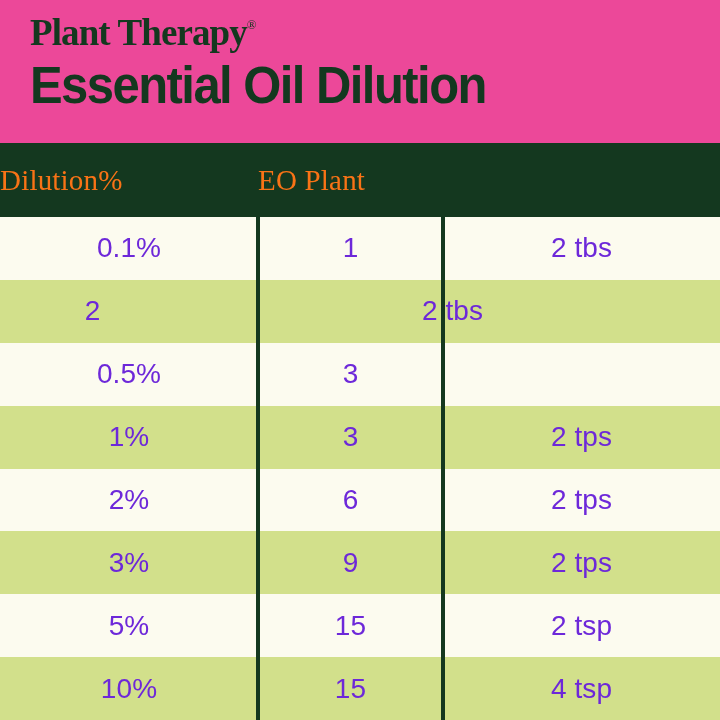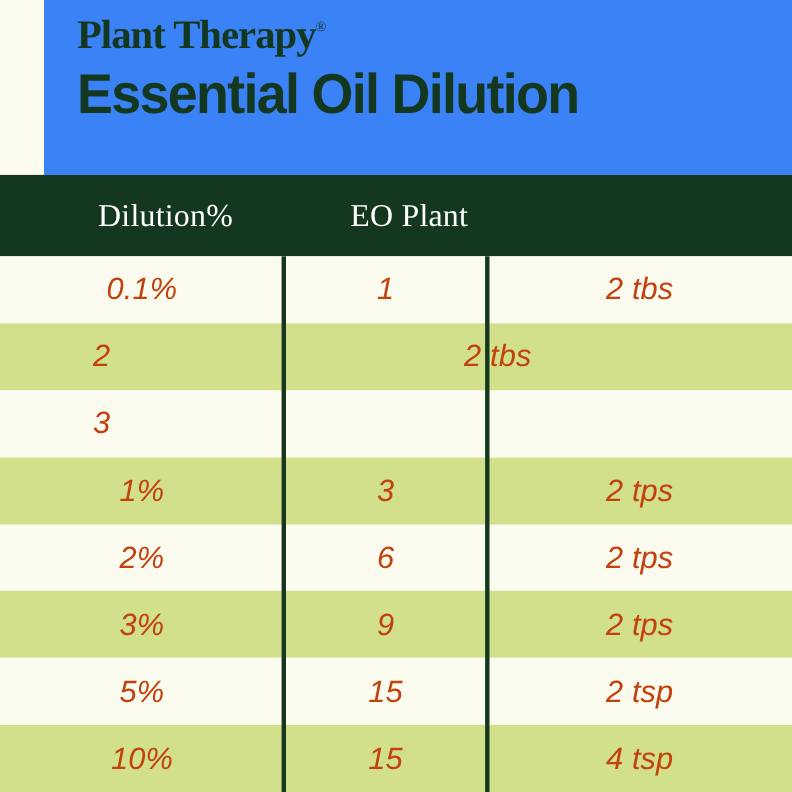--- a/index.html
+++ b/index.html
@@ -20,25 +20,24 @@
     height: 720px;
     position: relative;
     background: #FCFBEF;
     display: flex;
     flex-direction: column;
   }
 
   
   .brand-block {
     padding: 14px 0 0 30px;
-    background: #3b82f6;
+    background: #ec4899;
     flex: 0 0 auto;
-    height: 159px;
+    height: 143px;
     box-sizing: border-box;
-    margin-left: 40px;
   }
 
   .brand-logo {
     font-family: "Liberation Serif", "DejaVu Serif", serif;
     font-weight: bold;
     font-size: 37px;
     letter-spacing: -0.9px;
     color: #14381F;
     line-height: 1.02;
     display: inline-block;
@@ -74,27 +73,26 @@
 
   .thead {
     background: #14381F;
     height: 74px;
     flex: 0 0 74px;
     display: flex;
     align-items: center;
   }
 
   .thead .cell {
-    color: #ffffff;
+    color: #f97316;
     font-family: "Liberation Serif", "DejaVu Serif", serif;
     font-weight: normal;
     font-size: 29px;
-    text-align: center;
+    text-align: left;
     letter-spacing: 0.2px;
-    padding-left: 43px;
   }
 
   .tbody {
     flex: 1 1 auto;
     display: flex;
     flex-direction: column;
     position: relative;
   }
 
   .row {
@@ -109,26 +107,25 @@
   .cell {
     box-sizing: border-box;
     text-align: center;
   }
   
   .col-1 { flex: 0 0 258px; }
   .col-2 { flex: 0 0 185px; }
   .col-3 { flex: 1 1 auto; }
 
   .tbody .cell {
-    color: #c2410c;
+    color: #6d28d9;
     font-family: "Liberation Sans", sans-serif;
     font-size: 28px;
     font-weight: normal;
     letter-spacing: 0.1px;
-    font-style: italic;
   }
 
   
   .vdiv {
     position: absolute;
     top: 0;
     bottom: 0;
     width: 4px;
     background: #14381F;
     pointer-events: none;
@@ -165,20 +162,21 @@
         <div class="cell col-2">1</div>
         <div class="cell col-3">2 tbs</div>
       </div>
 
       <div class="row even">
         <div class="cell col-2">2</div>
         <div class="cell col-3">2 tbs</div>
       </div>
 
       <div class="row odd">
+        <div class="cell col-1">0.5%</div>
         <div class="cell col-2">3</div>
       </div>
 
       <div class="row even">
         <div class="cell col-1">1%</div>
         <div class="cell col-2">3</div>
         <div class="cell col-3">2 tps</div>
       </div>
 
       <div class="row odd">

